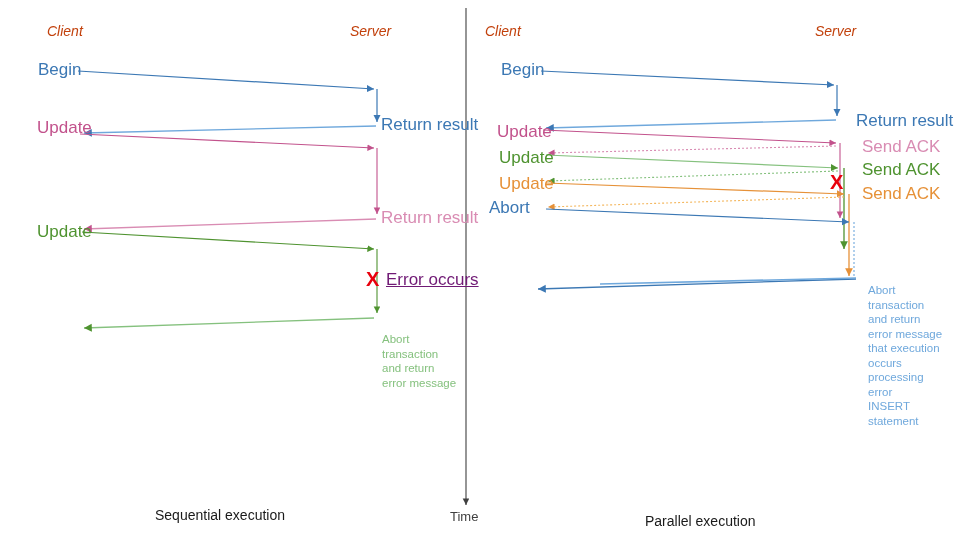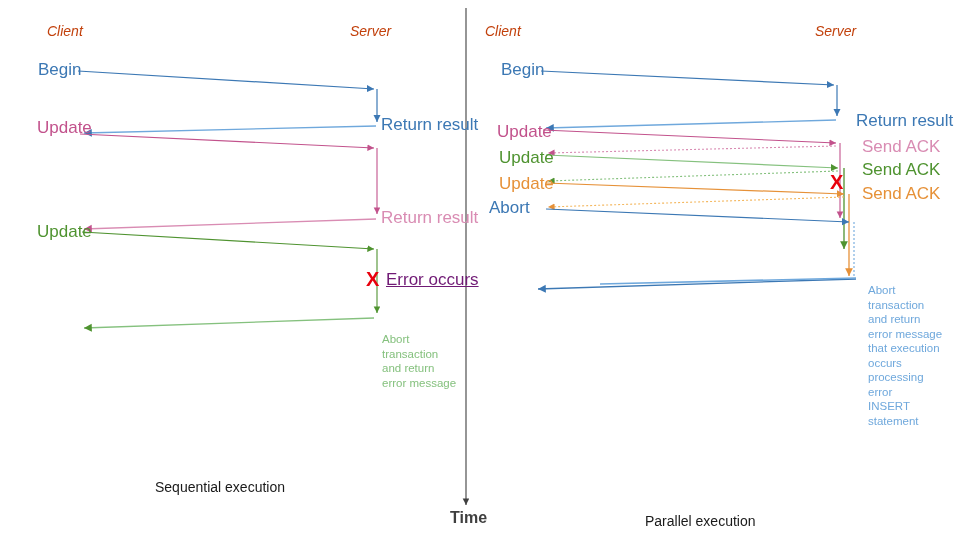--- a/index.html
+++ b/index.html
@@ -41,24 +41,23 @@
   }
   .msg-block {
     position: absolute;
     font-size: 11.5px;
     line-height: 14.5px;
     white-space: nowrap;
     margin-top: 19px;
   }
   .time-label {
     position: absolute;
-    font-size: 16px;
+    font-size: 13px;
     color: #3f3f3f;
     white-space: nowrap;
-    font-weight: bold;
   }
   .err-mark {
     position: absolute;
     font-size: 20px;
     font-weight: bold;
     color: #e8000d;
     line-height: 20px;
     white-space: nowrap;
   }
 </style>
@@ -157,21 +156,21 @@
 <div class="err-mark" style="left:366px; top:269px;">X</div>
 <div class="msg-label" style="left:386px; top:273px; color:#701a75;text-decoration:underline;">Error occurs</div>
 
 <div class="msg-block" style="left:382px; top:313px; color:#85c17e;">
   <div>Abort</div>
   <div>transaction</div>
   <div>and return</div>
   <div>error message</div>
 </div>
 
-<div class="panel-caption" style="left:155px; top:479px;">Sequential execution</div>
+<div class="panel-caption" style="left:155px; top:507px;">Sequential execution</div>
 
 <div class="time-label" style="left:450px; top:509px;">Time</div>
 
 <div class="lane-title" style="left:485px; top:23px;">Client</div>
 <div class="lane-title" style="left:815px; top:23px;">Server</div>
 
 <div class="msg-label" style="left:501px; top:63px; color:#3c78b4;">Begin</div>
 <div class="msg-label" style="left:497px; top:125px; color:#c2528c;">Update</div>
 <div class="msg-label" style="left:499px; top:151px; color:#4f9330;">Update</div>
 <div class="msg-label" style="left:499px; top:177px; color:#e69138;">Update</div>

